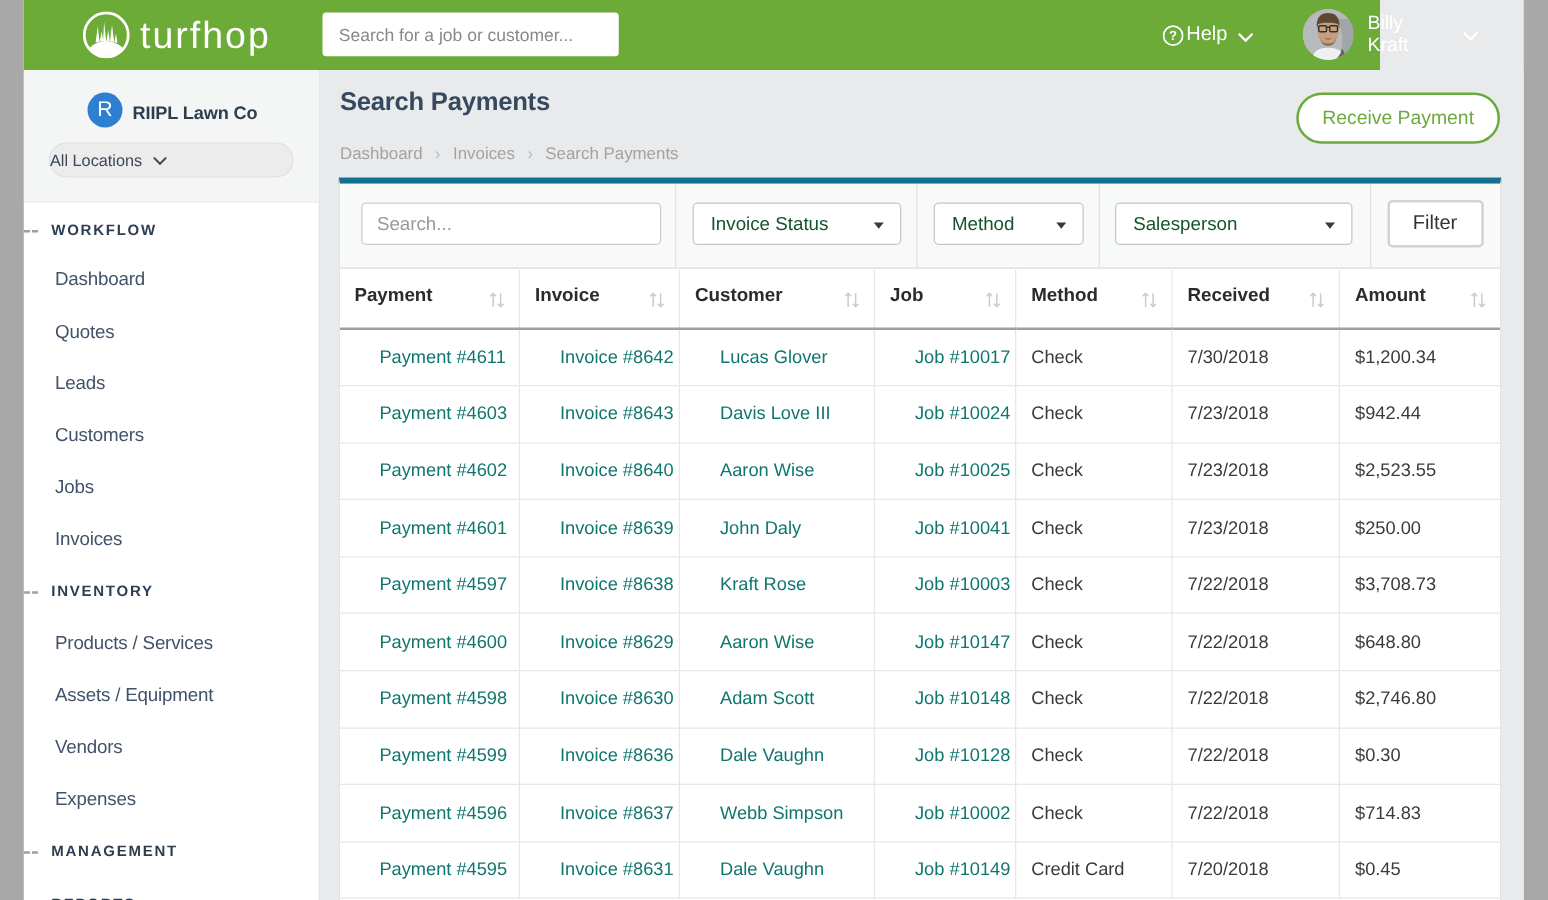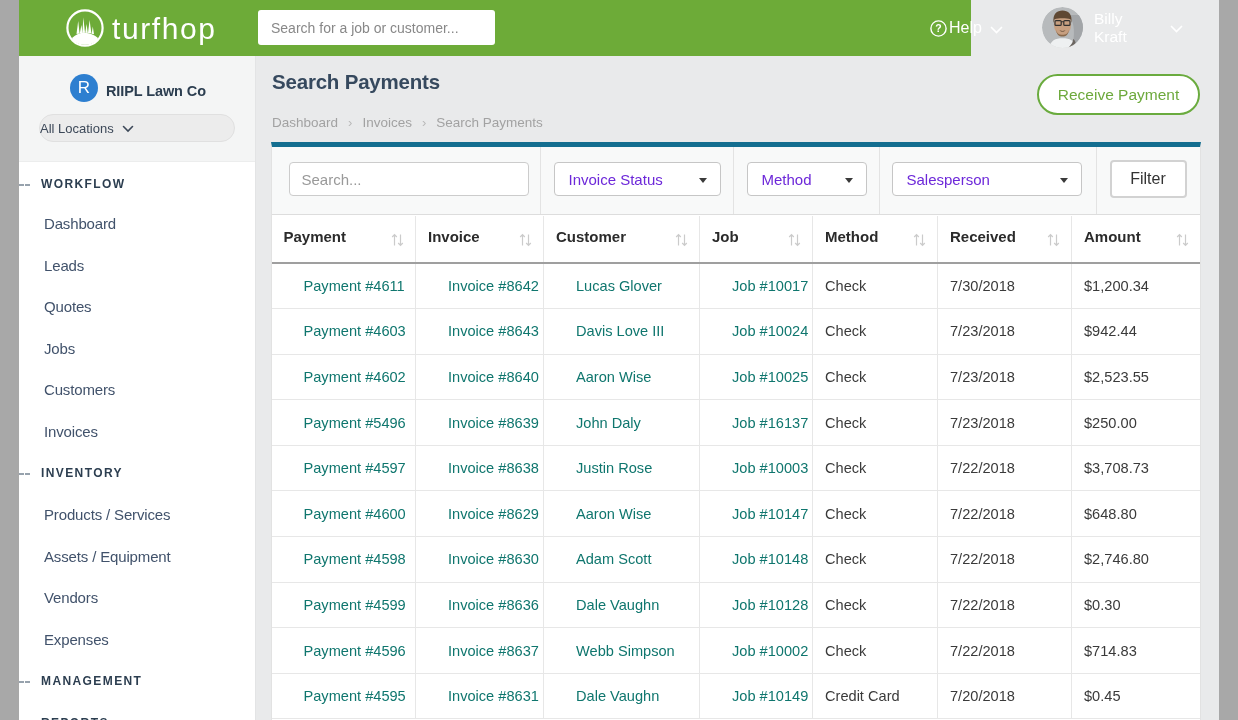--- a/index.html
+++ b/index.html
@@ -1,21 +1,21 @@
 <!DOCTYPE html>
 <html><head>
 <meta charset="utf-8">
 <style>
 * { margin:0; padding:0; box-sizing:border-box; }
 html,body { width:1238px; height:720px; overflow:hidden; }
 body { background:#a8a8a8; font-family:"Liberation Sans", sans-serif; position:relative; }
 .page { position:absolute; left:19px; top:0; width:1200px; height:720px; background:#e9eaeb; overflow:hidden; }
 
 
-.topbar { position:absolute; left:0; top:0; width:952px; height:56px; background:#6dab38; }
+.topbar { position:absolute; left:0; top:0; width:1085px; height:56px; background:#6dab38; }
 .logo-icon { position:absolute; left:47px; top:9px; }
 .logo-text { position:absolute; left:93px; top:12px; color:#fff; font-size:30px; font-weight:400; letter-spacing:1.6px; }
 .top-search { position:absolute; left:239px; top:10px; width:237px; height:35px; background:#fff; border:0; border-radius:3px; font-size:14px; color:#be185d; padding-left:13px; font-family:"Liberation Sans", sans-serif; }
 .top-search::placeholder { color:#888; }
 .help-wrap { position:absolute; left:911px; top:0; height:56px; display:flex; align-items:center; color:#fff; }
 .help-text { font-size:16px; margin-left:2px; }
 .help-chev { margin-left:8px; margin-top:3px; }
 .avatar { position:absolute; left:1023px; top:7px; width:41px; height:41px; border-radius:50%; overflow:hidden; }
 .user-name { position:absolute; left:1075px; top:0; height:56px; display:flex; align-items:center; color:#fff; font-size:15.5px; }
 .user-chev { position:absolute; left:1151px; top:25px; }
@@ -40,21 +40,21 @@
 .crumbs { position:absolute; left:16px; top:46px; font-size:13.5px; color:#a2a2a2; display:flex; align-items:center;margin-top:12px; }
 .crumbs .sep { margin:0 10px; color:#b9b9b9; font-size:13px; margin-top:1px; }
 .rp-btn { position:absolute; left:781px; top:18px; width:163px; height:41px; background:#fff; border:2px solid #6aab3e; border-radius:21px; color:#6da93c; font-size:15.5px; display:flex; align-items:center; justify-content:center; }
 
 
 .card { position:absolute; left:14.5px; top:86px; width:930px; height:578px; background:#fff; border-top:5px solid #136e90; border-left:1px solid #e2e2e2; border-right:1px solid #e2e2e2; }
 .filters { position:absolute; left:0; top:0; width:928px; height:68px; background:#f8f9f9; border-bottom:1px solid #ddd; }
 .fsep { position:absolute; top:0; width:1px; height:67px; background:#e3e3e3; }
 .f-search { position:absolute; left:17px; top:15px; width:240px; height:34px; border:1px solid #ccc; border-radius:4px; background:#fff; font-size:15px; color:#999; padding-left:12px; font-family:"Liberation Sans", sans-serif; }
 .f-search::placeholder { color:#999; }
-.fsel { position:absolute; top:15px; height:34px; border:1px solid #c6c6c6; border-radius:4px; background:#fff; font-size:15px; color:#6d28d9; display:flex; align-items:center; padding-left:14px; }
+.fsel { position:absolute; top:15px; height:34px; border:1px solid #c6c6c6; border-radius:4px; background:#fff; font-size:15px; color:#14532d; display:flex; align-items:center; padding-left:14px; }
 .fsel .tri { position:absolute; right:13px; top:14.5px; width:0; height:0; border-left:4px solid transparent; border-right:4px solid transparent; border-top:5.5px solid #3a3a3a; }
 .f-btn { position:absolute; left:838px; top:13px; width:77px; height:38px; background:#fff; border:2px solid #d2d2d2; border-radius:4px; font-size:16px; color:#333; display:flex; align-items:center; justify-content:center; }
 
 
 table { position:absolute; left:0; top:69px; border-collapse:collapse; table-layout:fixed; width:928px; }
 th, td { border:1px solid #e7e7e7; border-top:none; font-weight:normal; text-align:left; padding:0 0 0 12px; overflow:hidden; white-space:nowrap; }
 th:first-child, td:first-child { border-left:none; }
 th:last-child, td:last-child { border-right:none; }
 th { height:47px; font-size:15px; font-weight:700; color:#2b2b2b; border-bottom:2px solid #9f9f9f; position:relative; padding-bottom:5px; }
 td { height:45.6px; font-size:14.6px; color:#3a3a3a; }
@@ -115,24 +115,24 @@
       <div class="cname">RIIPL Lawn Co</div>
       <div class="loc-pill">All Locations
         <svg width="12" height="8" viewBox="0 0 12 8">
             <path d="M1.5 1.5 L6 6 L10.5 1.5" stroke="#3c4858" stroke-width="1.6" fill="none" stroke-linecap="round"></path>
           </svg>
       </div>
     </div>
     <ul class="nav">
       <li class="hdr">WORKFLOW</li>
       <li class="itm">Dashboard</li>
+      <li class="itm">Quotes</li>
       <li class="itm">Leads</li>
-      <li class="itm">Quotes</li>
+      <li class="itm">Customers</li>
       <li class="itm">Jobs</li>
-      <li class="itm">Customers</li>
       <li class="itm">Invoices</li>
       <li class="hdr">INVENTORY</li>
       <li class="itm">Products / Services</li>
       <li class="itm">Assets / Equipment</li>
       <li class="itm">Vendors</li>
       <li class="itm">Expenses</li>
       <li class="hdr">MANAGEMENT</li>
       <li class="hdr">REPORTS</li>
     </ul>
   </div>
@@ -216,32 +216,32 @@
         <tr>
               <td><a>Payment #4602</a></td>
               <td><a>Invoice #8640</a></td>
               <td><a>Aaron Wise</a></td>
               <td><a>Job #10025</a></td>
               <td>Check</td>
               <td>7/23/2018</td>
               <td>$2,523.55</td>
             </tr>
         <tr>
-              <td><a>Payment #5496</a></td>
+              <td><a>Payment #4601</a></td>
               <td><a>Invoice #8639</a></td>
               <td><a>John Daly</a></td>
-              <td><a>Job #16137</a></td>
+              <td><a>Job #10041</a></td>
               <td>Check</td>
               <td>7/23/2018</td>
               <td>$250.00</td>
             </tr>
         <tr>
               <td><a>Payment #4597</a></td>
               <td><a>Invoice #8638</a></td>
-              <td><a>Justin Rose</a></td>
+              <td><a>Kraft Rose</a></td>
               <td><a>Job #10003</a></td>
               <td>Check</td>
               <td>7/22/2018</td>
               <td>$3,708.73</td>
             </tr>
         <tr>
               <td><a>Payment #4600</a></td>
               <td><a>Invoice #8629</a></td>
               <td><a>Aaron Wise</a></td>
               <td><a>Job #10147</a></td>

